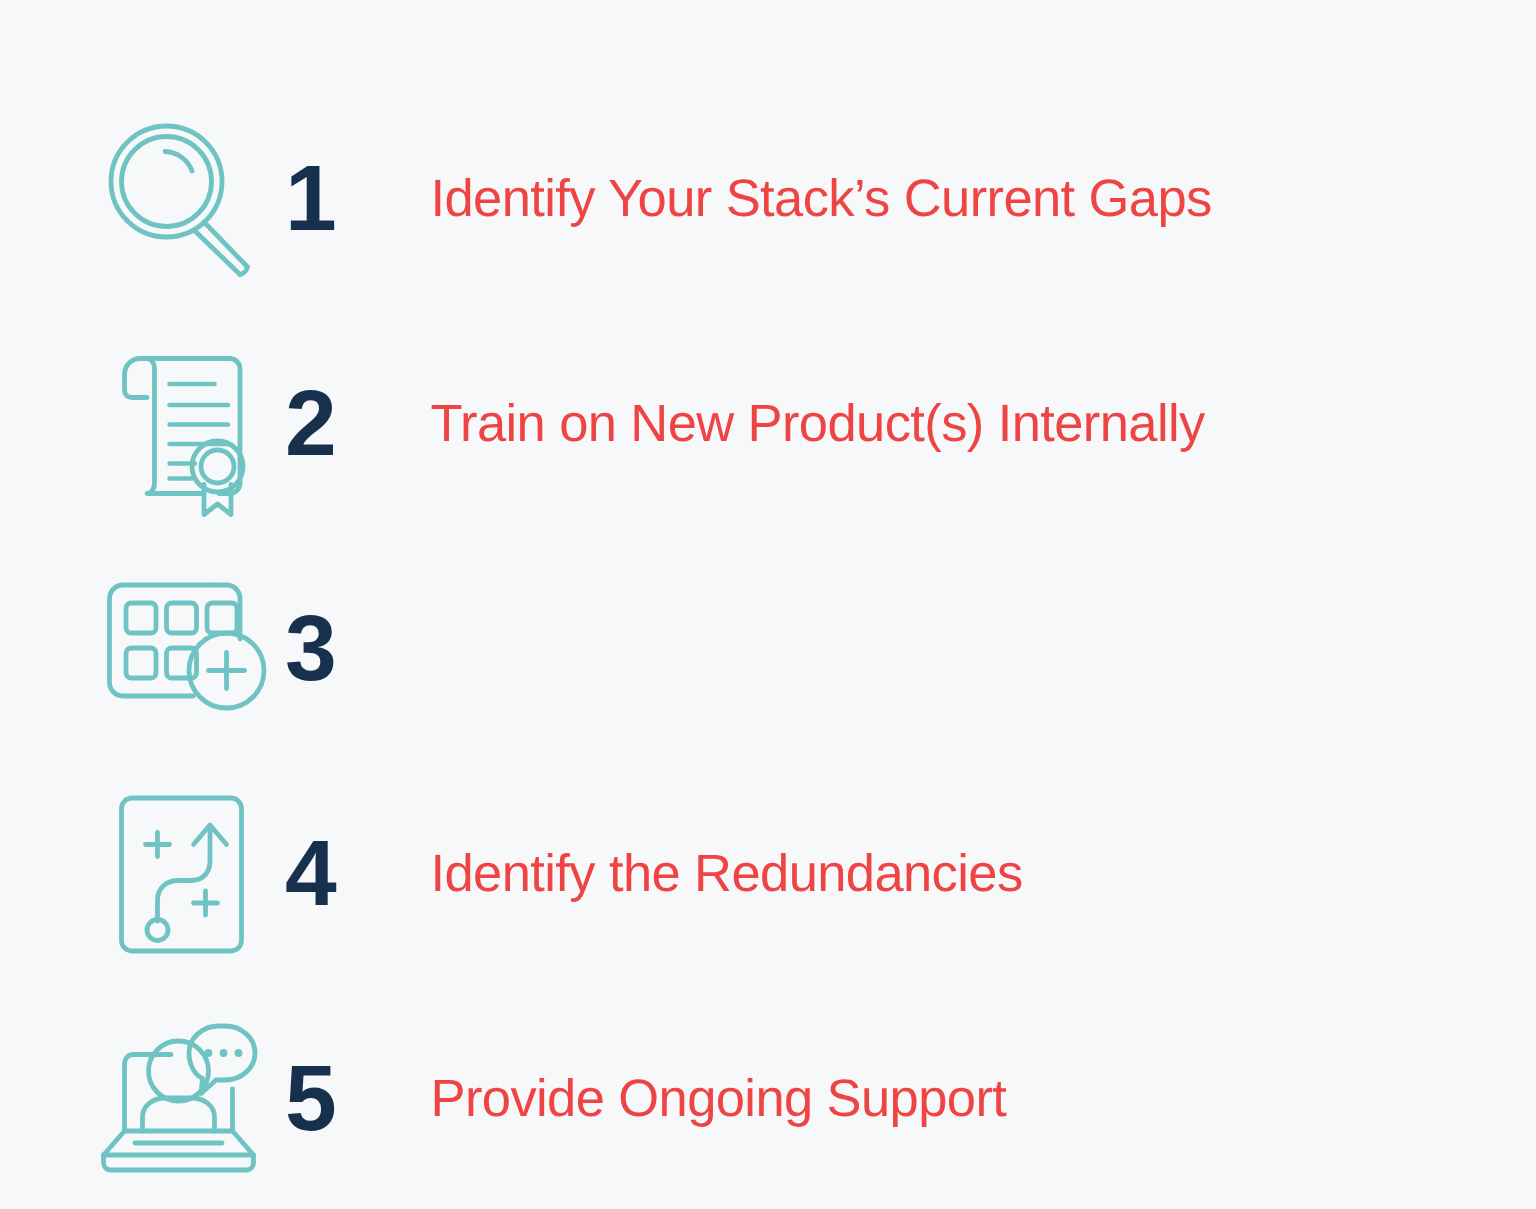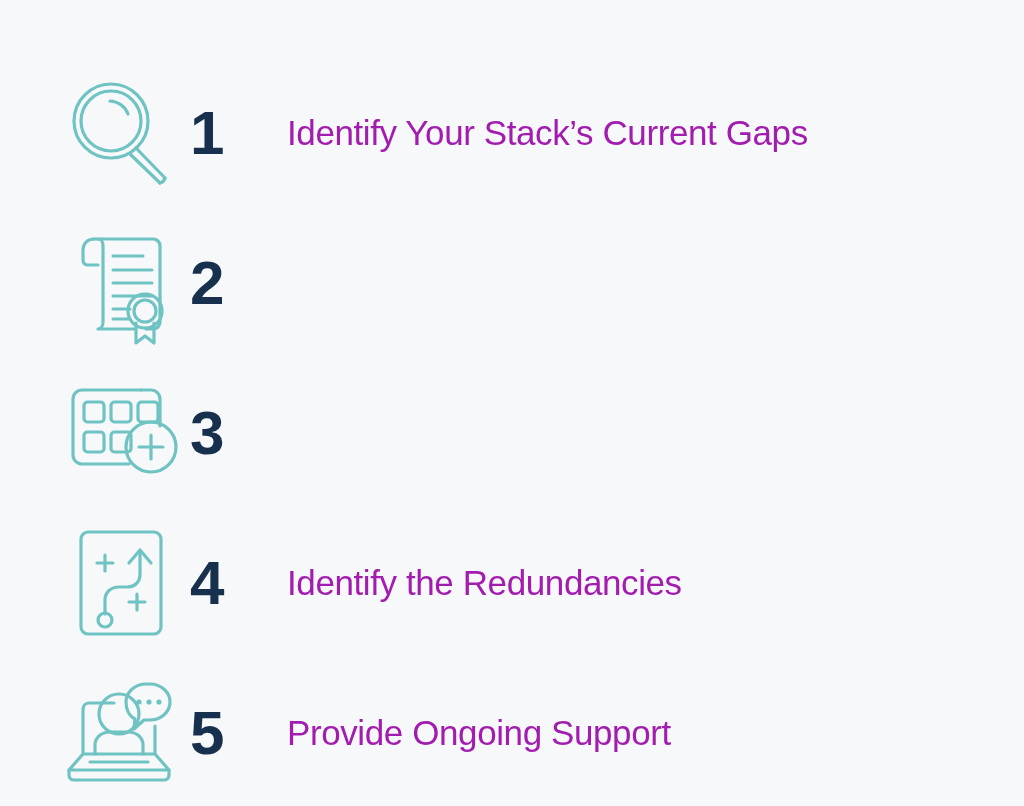--- a/index.html
+++ b/index.html
@@ -56,21 +56,21 @@
     font-size: 62px;
     font-weight: bold;
     line-height: 1;
     letter-spacing: -1px;
     text-align: left;
     padding-left: 8px;
     box-sizing: border-box;
   }
 
   .step-label {
-    color: #a21caf;
+    color: #ef4444;
     font-family: "Liberation Sans", sans-serif;
     font-size: 35px;
     font-weight: normal;
     line-height: 1.15;
     letter-spacing: -0.4px;
     white-space: nowrap;
   }
 
   
   .tl {
@@ -123,20 +123,21 @@
         <path class="tl-thin" d="M43 69 L82 69"></path>
         <path class="tl-thin" d="M43 82 L60 82"></path>
         <path class="tl-thin" d="M43 92 L58 92"></path>
 
         <circle class="tl" cx="75" cy="84" r="17"></circle>
         <circle class="tl" cx="75" cy="84" r="11"></circle>
         <path class="tl" d="M66 96 L66 116 L75 109 L84 116 L84 96"></path>
       </svg>
     </div>
     <div class="step-number">2</div>
+    <div class="step-label">Train on New Product(s) Internally</div>
   </div>
 
   <div class="step-row">
     <div class="step-icon">
       <svg width="112" height="98" viewBox="0 0 112 98" aria-hidden="true">
 
         <path class="tl" d="M76 6 L86 6 C91 6 95 10 95 15 L95 42"></path>
         <path class="tl" d="M76 6 L17 6 C12 6 8 10 8 15 L8 71 C8 76 12 80 17 80 L64 80"></path>
 
         <rect class="tl" x="19" y="18" width="20" height="20" rx="3.5"></rect>

